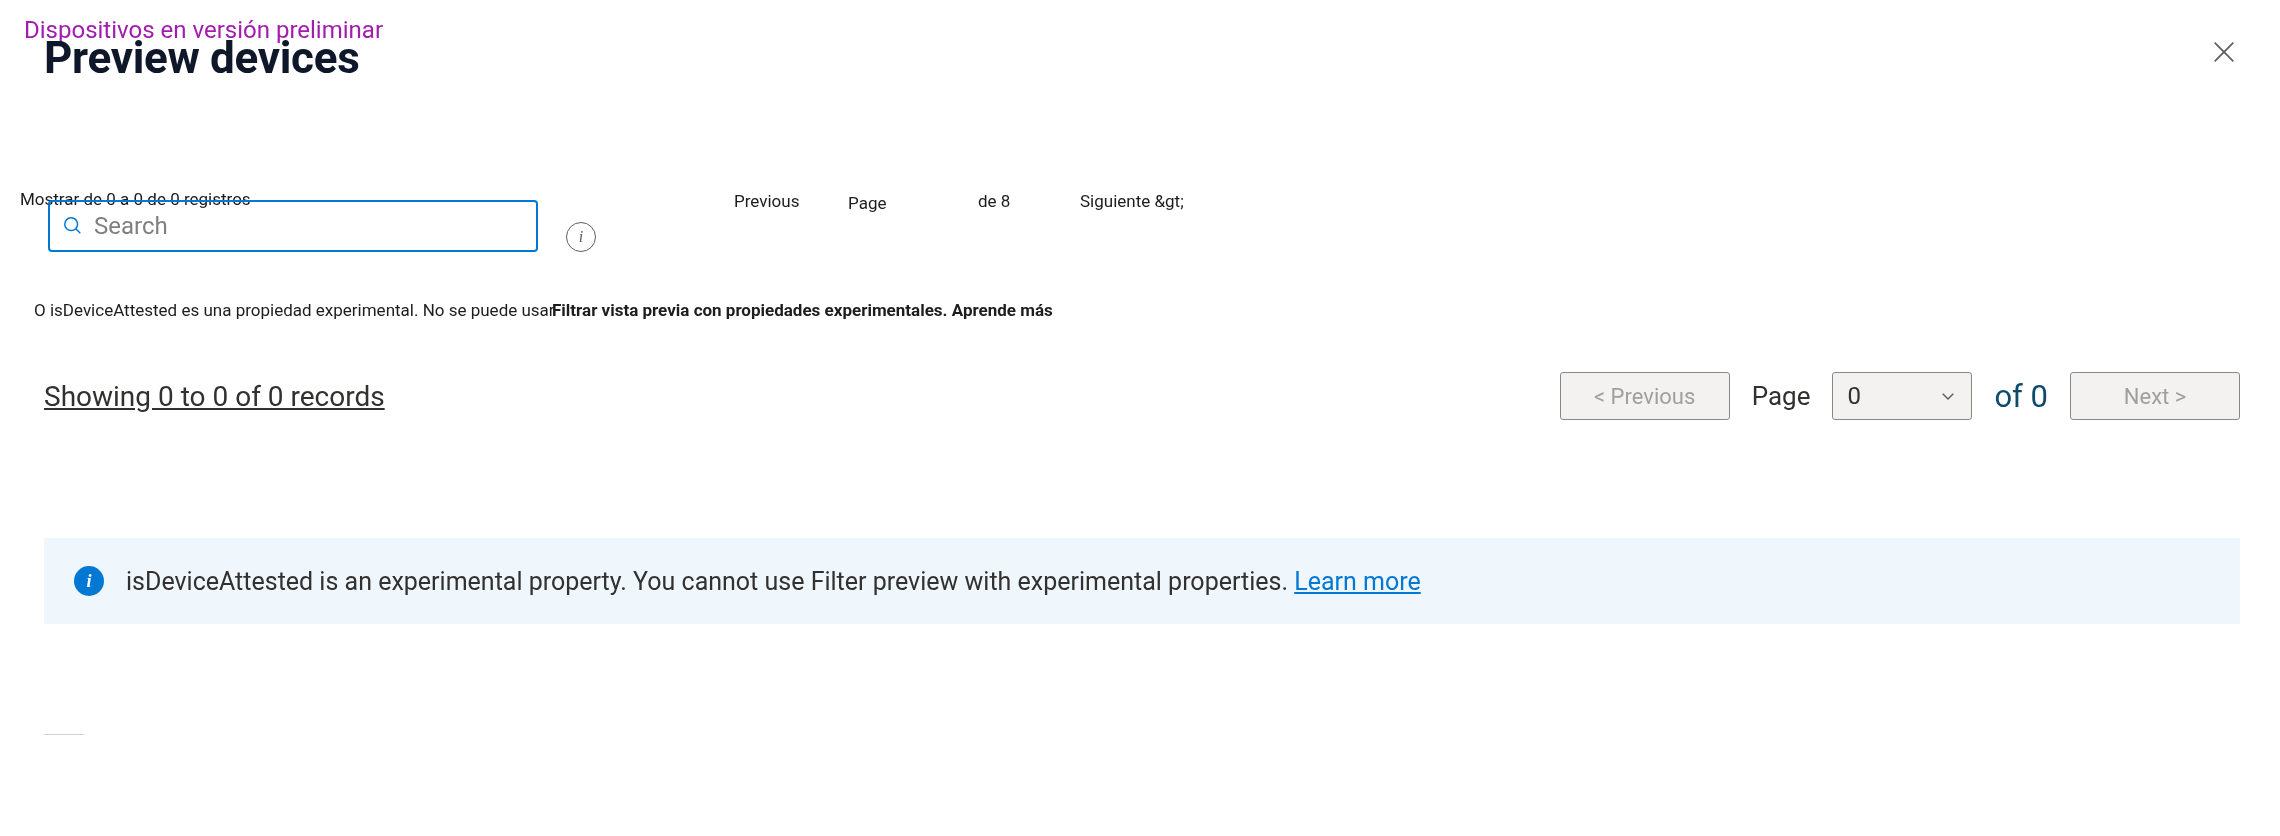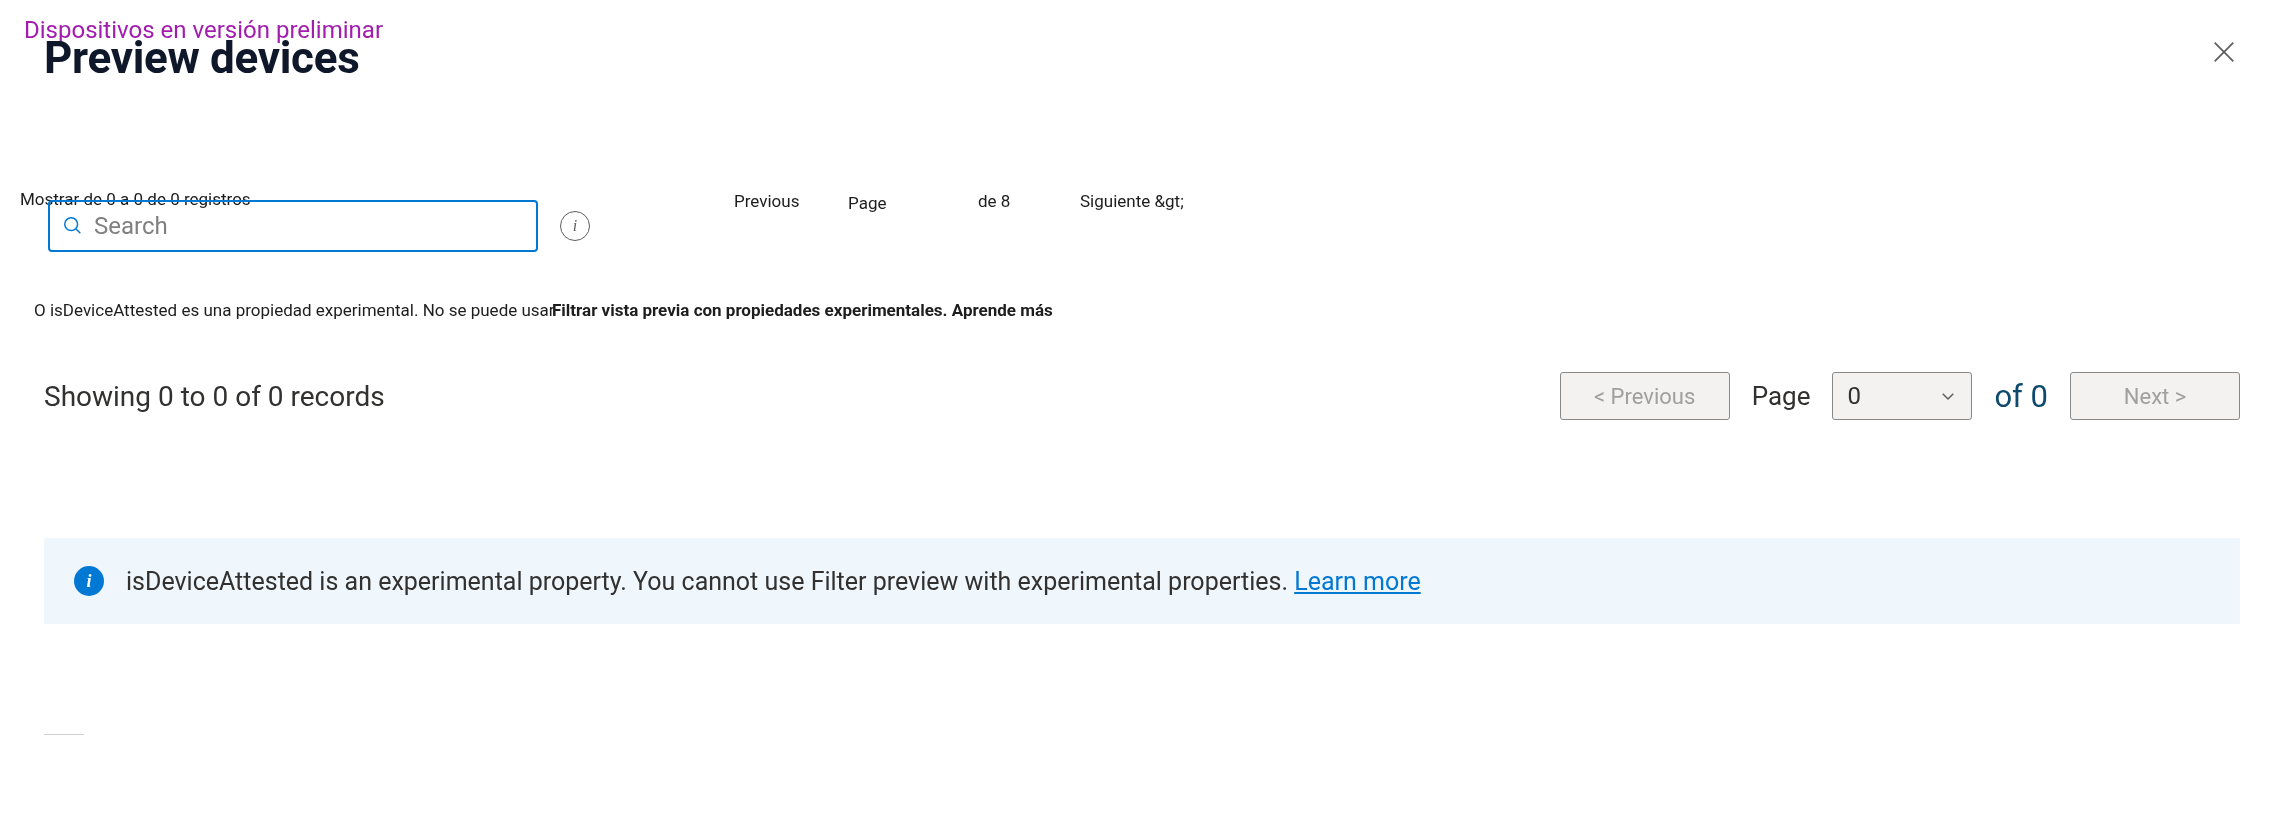--- a/index.html
+++ b/index.html
@@ -43,22 +43,22 @@
       align-items: center;
       justify-content: center;
       color: #605e5c;
     }
     .close-btn svg { width: 28px; height: 28px; }
     .search-row {
       position: absolute;
       left: 48px;
       top: 200px;
       display: flex;
-      align-items: center;
-      gap: 22px;
+      align-items: flex-end;
+      gap: 28px;
     }
     .search-box {
       display: flex;
       align-items: center;
       width: 490px;
       height: 52px;
       border: 2px solid #0078d4;
       border-radius: 4px;
       padding: 0 12px;
       gap: 10px;
@@ -93,20 +93,21 @@
       left: 44px;
       top: 372px;
       right: 40px;
       display: flex;
       align-items: center;
       justify-content: space-between;
     }
     .records-text {
       font-size: 28px;
       color: #323130;
+      text-decoration: underline;
     }
     .pager {
       display: flex;
       align-items: center;
       gap: 22px;
     }
     .pager-btn {
       min-width: 170px;
       height: 48px;
       border: 1px solid #8a8886;

